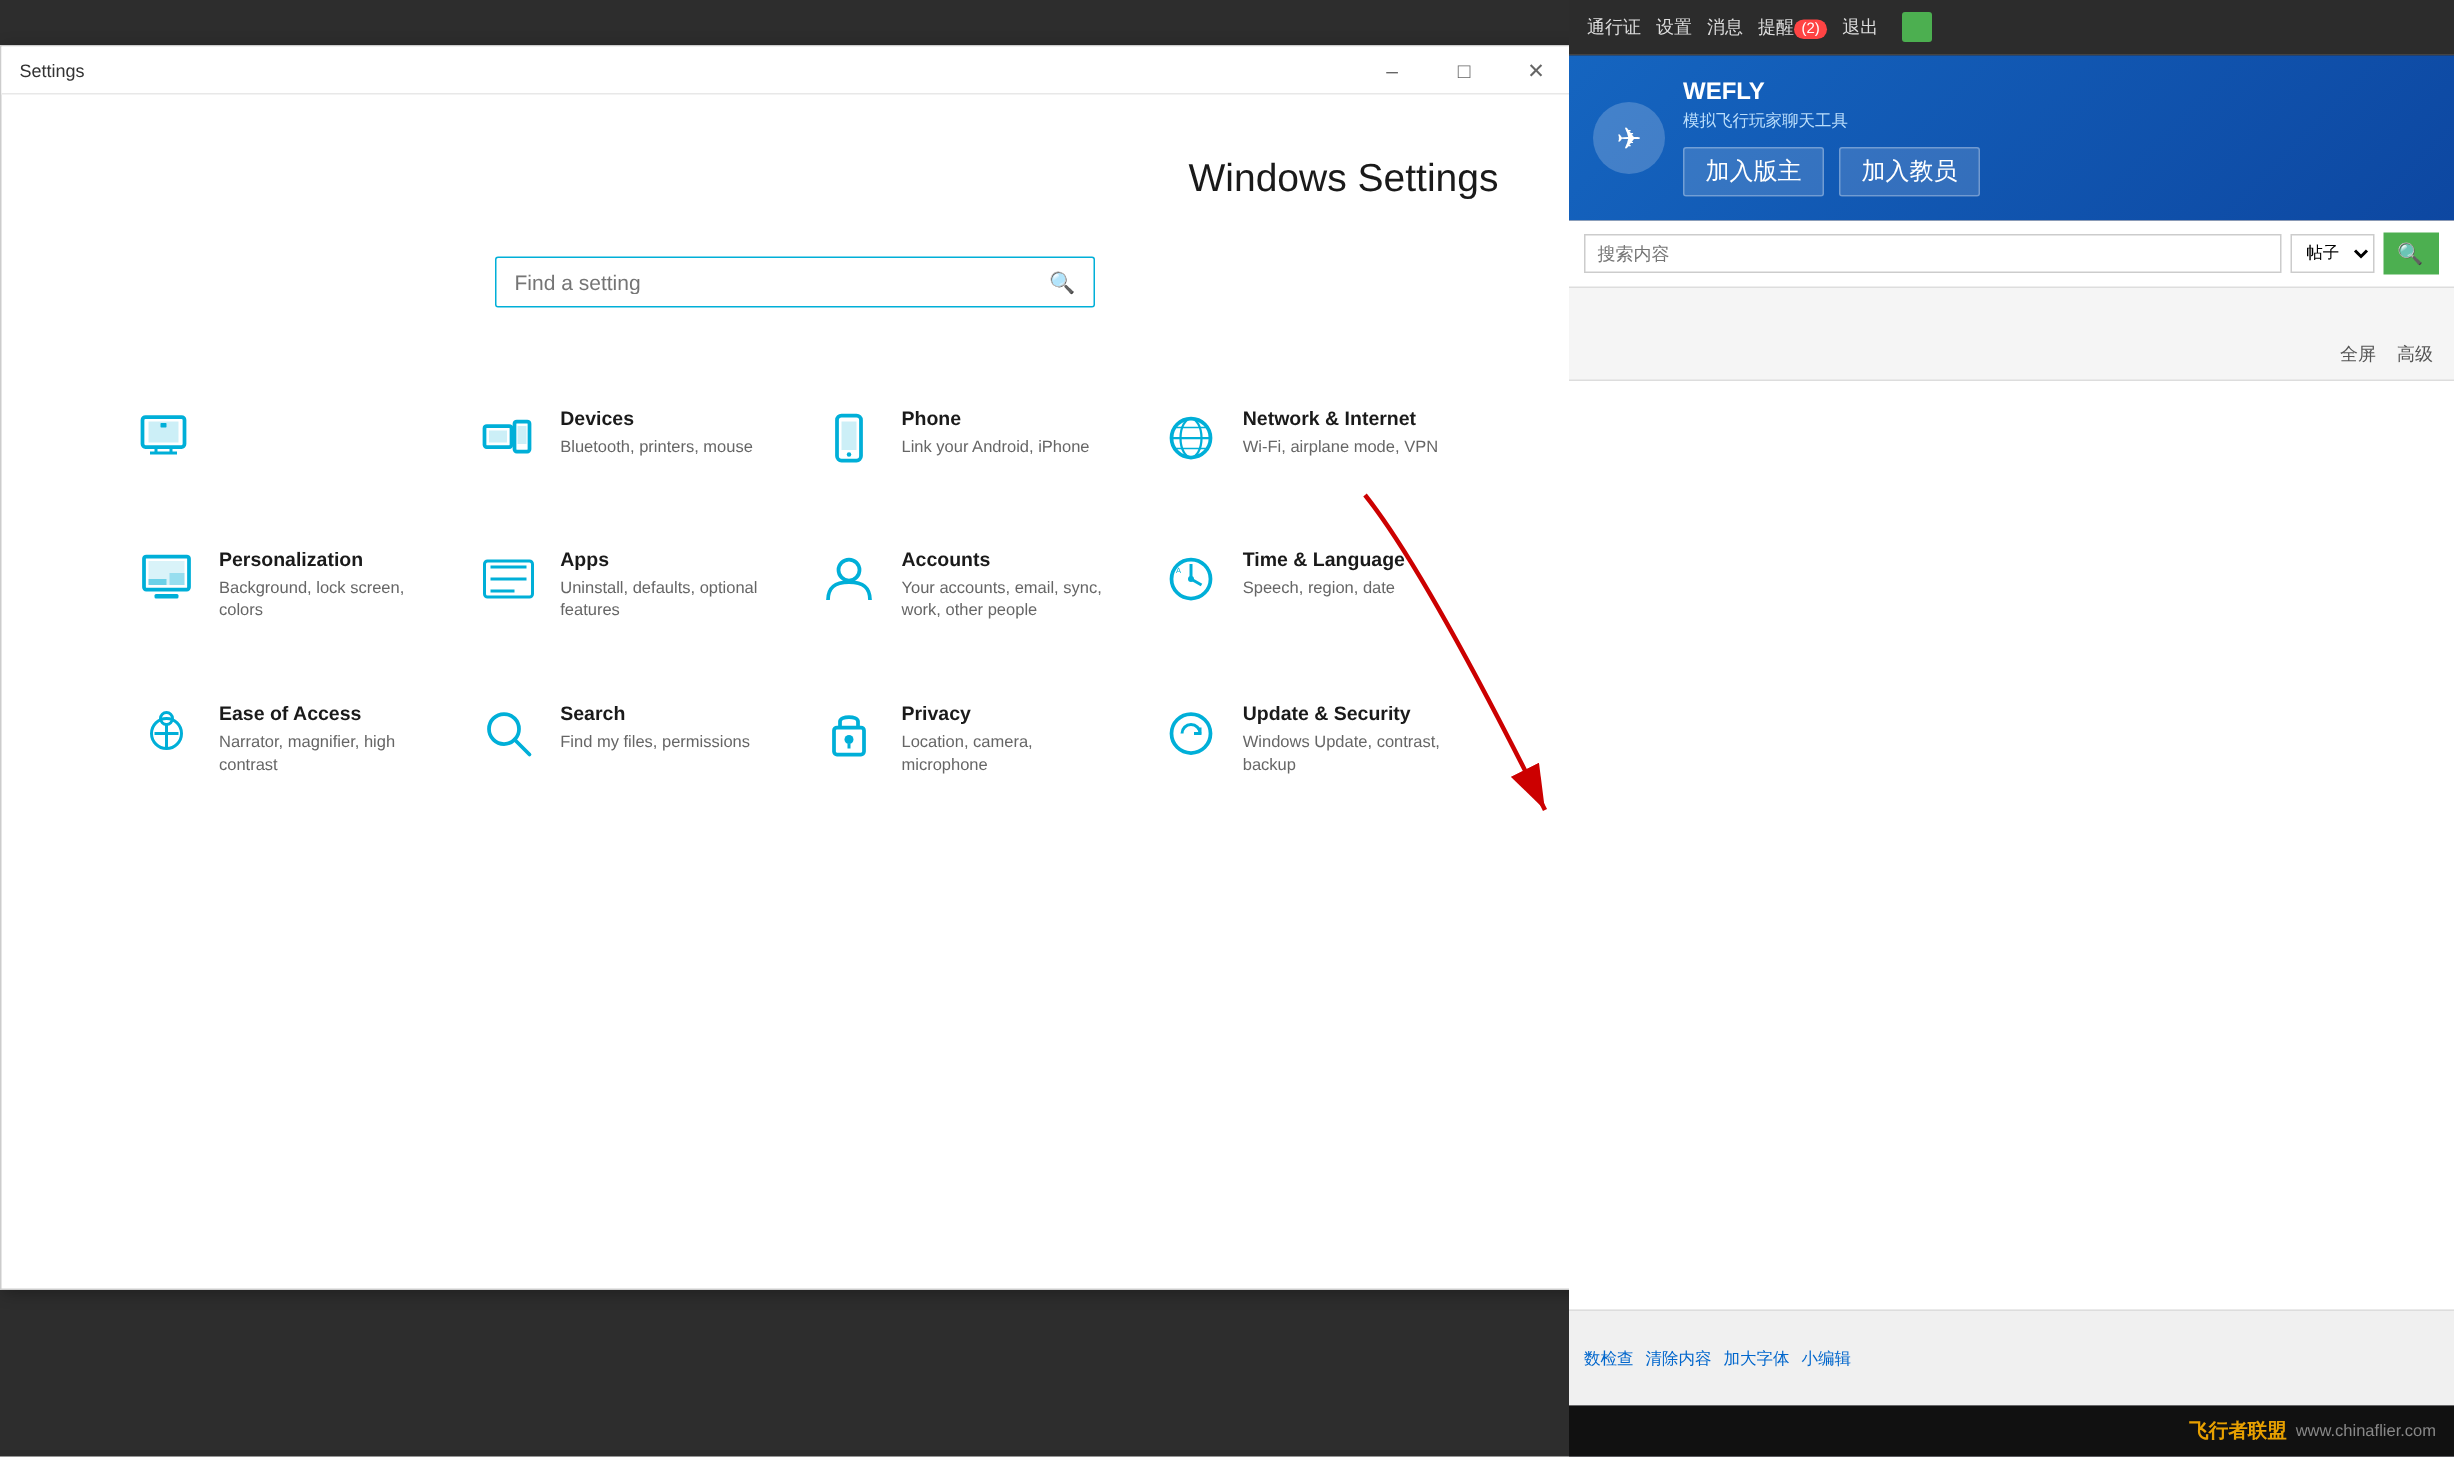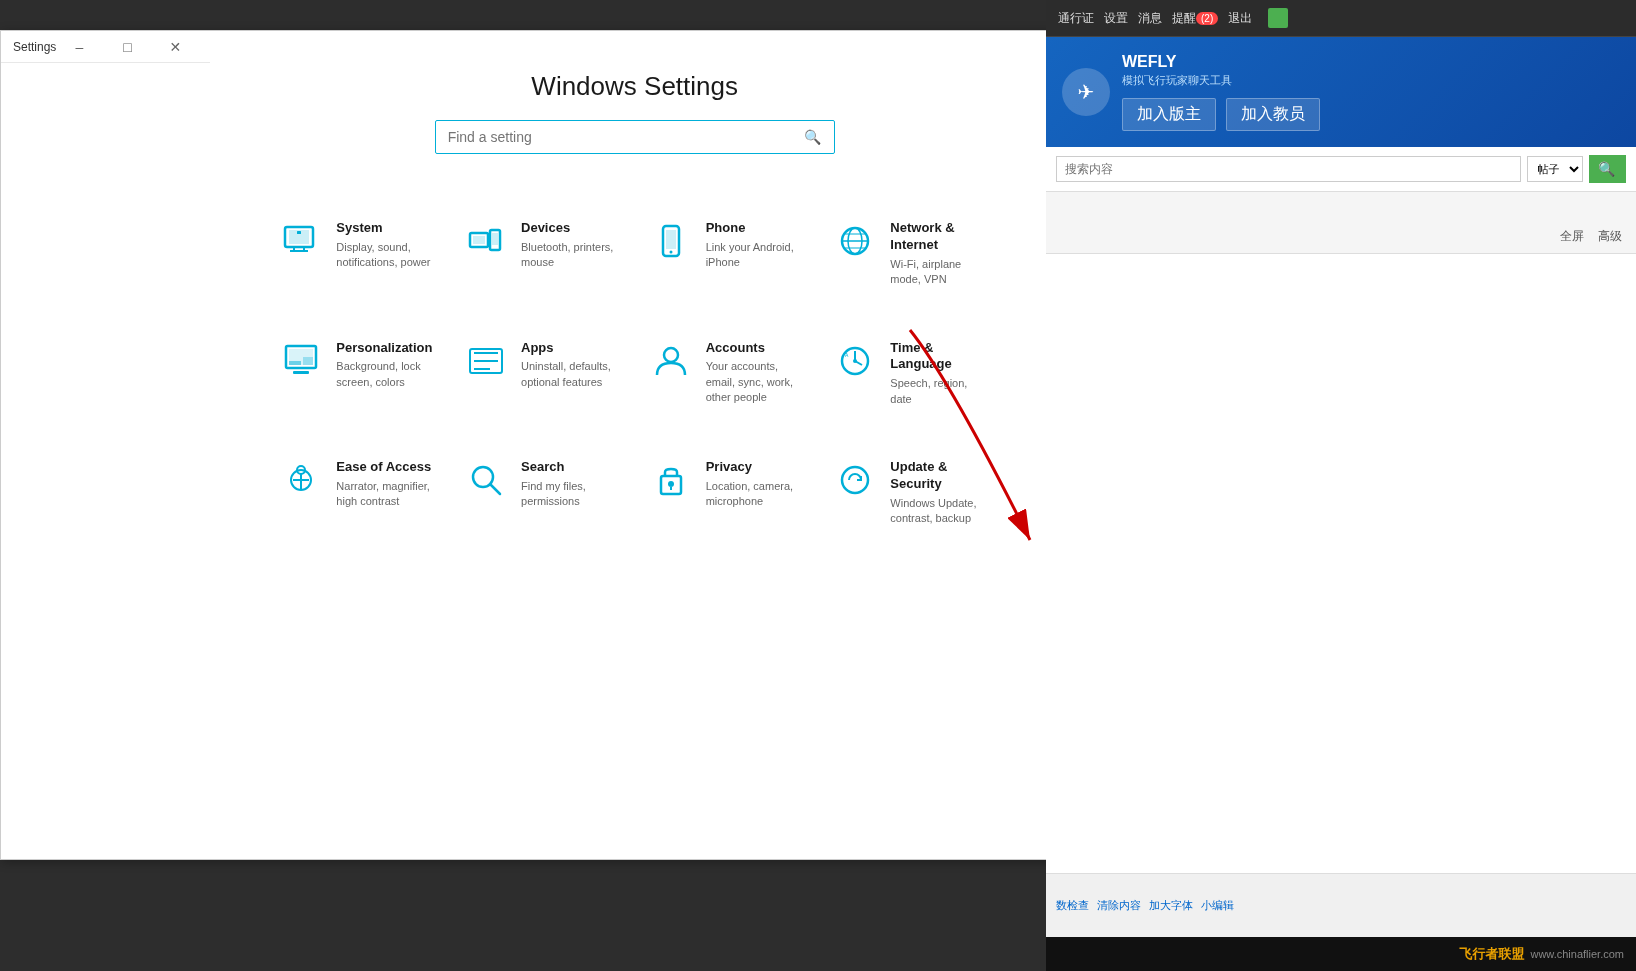--- a/index.html
+++ b/index.html
@@ -9,21 +9,21 @@
     .settings-window {
       position: absolute;
       top: 30px;
       left: 0;
       width: 1060px;
       height: 830px;
       background: white;
       border: 1px solid #ccc;
       box-shadow: 2px 2px 10px rgba(0,0,0,0.3);
       display: flex;
-      flex-direction: row;
+      flex-direction: column;
     }
     .window-titlebar {
       height: 32px;
       background: white;
       display: flex;
       align-items: center;
       justify-content: space-between;
       padding: 0 12px;
       border-bottom: 1px solid #e8e8e8;
     }
@@ -47,25 +47,25 @@
       align-items: center;
       justify-content: center;
     }
 
     .settings-body {
       flex: 1;
       overflow-y: auto;
       padding: 40px 60px;
     }
     .settings-main-title {
-      text-align: center;
+      text-align: right;
       font-size: 26px;
       font-weight: 300;
       color: #1a1a1a;
-      margin-bottom: 18px;
+      margin-bottom: 37px;
     }
     .search-box {
       display: flex;
       align-items: center;
       border: 1.5px solid #00afd8;
       border-radius: 2px;
       width: 400px;
       margin: 0 auto 50px auto;
       padding: 8px 12px;
       gap: 8px;
@@ -308,24 +308,20 @@
         <div class="setting-icon">
           <svg viewBox="0 0 36 36" fill="none">
             <rect x="2" y="4" width="28" height="20" rx="2" stroke="#00afd8" stroke-width="2.5" fill="none"></rect>
             <rect x="6" y="7" width="20" height="14" fill="#00afd8" opacity="0.2"></rect>
             <line x1="11" y1="24" x2="11" y2="28" stroke="#00afd8" stroke-width="2"></line>
             <line x1="21" y1="24" x2="21" y2="28" stroke="#00afd8" stroke-width="2"></line>
             <line x1="7" y1="28" x2="25" y2="28" stroke="#00afd8" stroke-width="2"></line>
             <rect x="14" y="8" width="4" height="3" rx="0.5" fill="#00afd8"></rect>
           </svg>
         </div>
-        <div class="setting-text">
-          <span class="setting-name">System</span>
-          <span class="setting-desc">Display, sound, notifications, power</span>
-        </div>
       </div>
 
       <div class="setting-item">
         <div class="setting-icon">
           <svg viewBox="0 0 36 36" fill="none">
             <rect x="2" y="10" width="18" height="14" rx="1.5" stroke="#00afd8" stroke-width="2.5" fill="none"></rect>
             <rect x="5" y="13" width="12" height="8" fill="#00afd8" opacity="0.2"></rect>
             <rect x="22" y="7" width="10" height="20" rx="1.5" stroke="#00afd8" stroke-width="2.5" fill="none"></rect>
             <rect x="24" y="10" width="6" height="12" fill="#00afd8" opacity="0.2"></rect>
           </svg>

